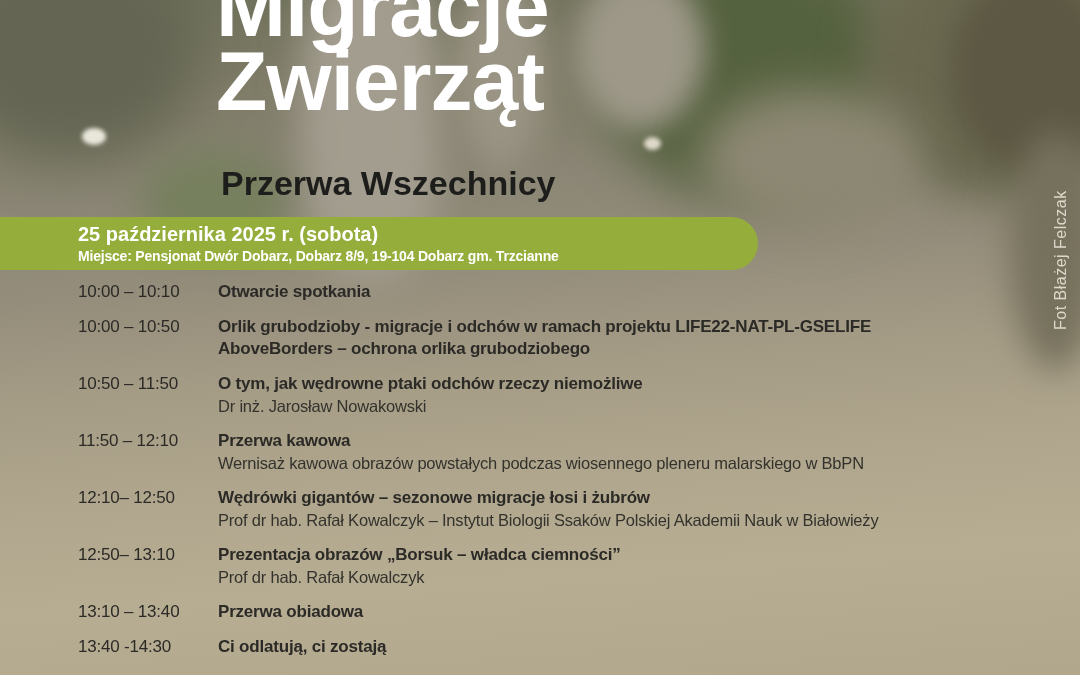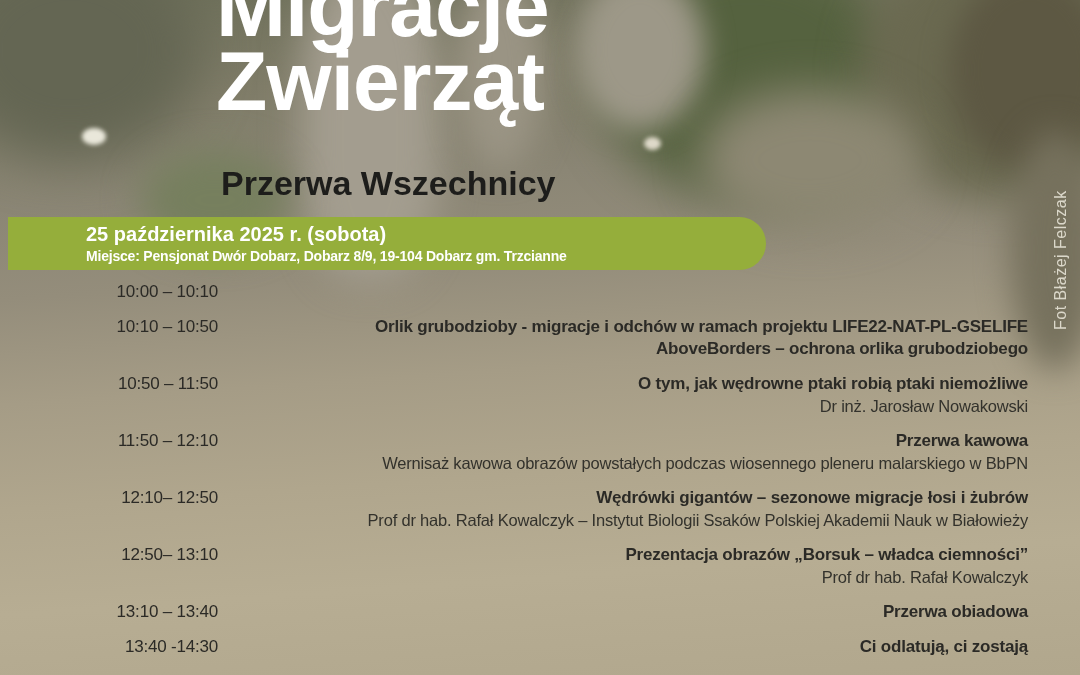--- a/index.html
+++ b/index.html
@@ -52,21 +52,21 @@
     padding-top:5px;box-sizing:border-box;
   }
   .banner .date{margin-left:78px;font-weight:bold;font-size:20px;line-height:24px;}
   .banner .loc{margin-left:78px;font-weight:bold;font-size:14px;line-height:21px;letter-spacing:-0.2px;}
 
   
   .schedule{
     position:absolute;left:78px;top:281px;width:960px;
     color:#2b2a26;font-size:17px;line-height:22px;letter-spacing:-0.2px;
   }
-  .row{display:flex;margin-bottom:13px;text-align:right;}
+  .row{display:flex;margin-bottom:13px;}
   .row .time{flex:none;width:140px;white-space:nowrap;}
   .row .content{flex:none;width:810px;white-space:nowrap;}
   .row .t-line{font-weight:bold;}
   .row .d-line{font-weight:normal;color:#33322c;font-size:16.5px;}
 
   
   .credit{
     position:absolute;right:10px;top:160px;height:170px;
     writing-mode:vertical-rl;transform:rotate(180deg);
     color:rgba(233,230,217,0.88);
@@ -94,42 +94,45 @@
     <div class="blob b10"></div>
   </div>
 
   <div class="title">
     <div>Migracje</div>
     <div>Zwierząt</div>
   </div>
 
   <div class="subtitle">Przerwa Wszechnicy</div>
 
-  <div class="banner" style="background: rgb(149, 174, 59); color: rgb(255, 255, 255); margin-left: 8px;">
+  <div class="banner" style="background: rgb(149, 174, 59); color: rgb(255, 255, 255);">
     <div class="date">25 października 2025 r. (sobota)</div>
     <div class="loc">Miejsce: Pensjonat Dwór Dobarz, Dobarz 8/9, 19-104 Dobarz gm. Trzcianne</div>
   </div>
 
   <div class="schedule">
   <div class="row">
     <div class="time">10:00 – 10:10</div>
+    <div class="content">
+          <div class="t-line">Otwarcie spotkania</div>
+        </div>
   </div>
 
   <div class="row">
-    <div class="time">10:10 – 10:50</div>
+    <div class="time">10:00 – 10:50</div>
     <div class="content">
           <div class="t-line">Orlik grubodzioby - migracje i odchów w ramach projektu LIFE22-NAT-PL-GSELIFE</div>
           <div class="t-line">AboveBorders – ochrona orlika grubodziobego</div>
         </div>
   </div>
 
   <div class="row">
     <div class="time">10:50 – 11:50</div>
     <div class="content">
-          <div class="t-line">O tym, jak wędrowne ptaki robią ptaki niemożliwe</div>
+          <div class="t-line">O tym, jak wędrowne ptaki odchów rzeczy niemożliwe</div>
           <div class="d-line">Dr inż. Jarosław Nowakowski</div>
         </div>
   </div>
 
   <div class="row">
     <div class="time">11:50 – 12:10</div>
     <div class="content">
           <div class="t-line">Przerwa kawowa</div>
           <div class="d-line">Wernisaż kawowa obrazów powstałych podczas wiosennego pleneru malarskiego w BbPN</div>
         </div>

